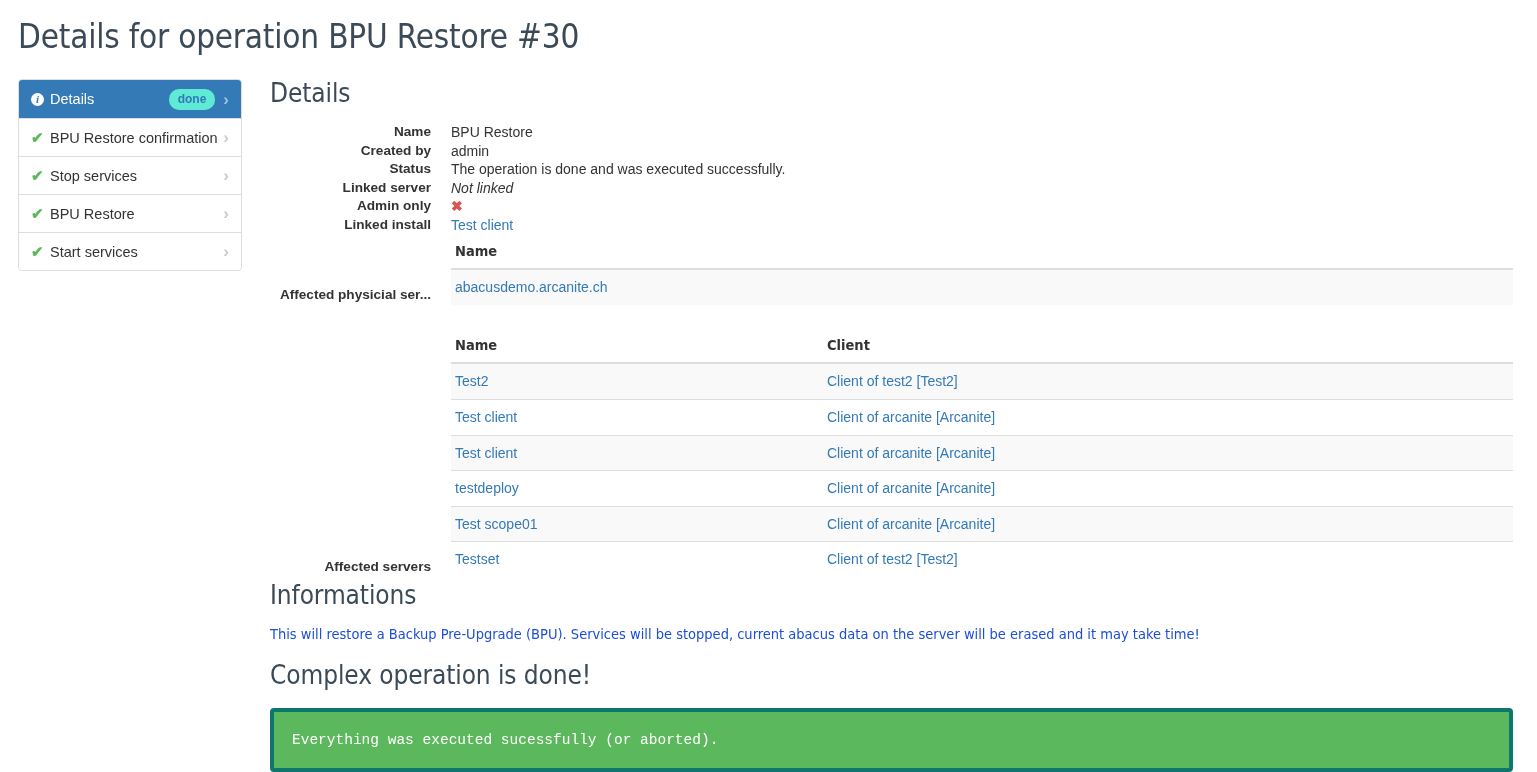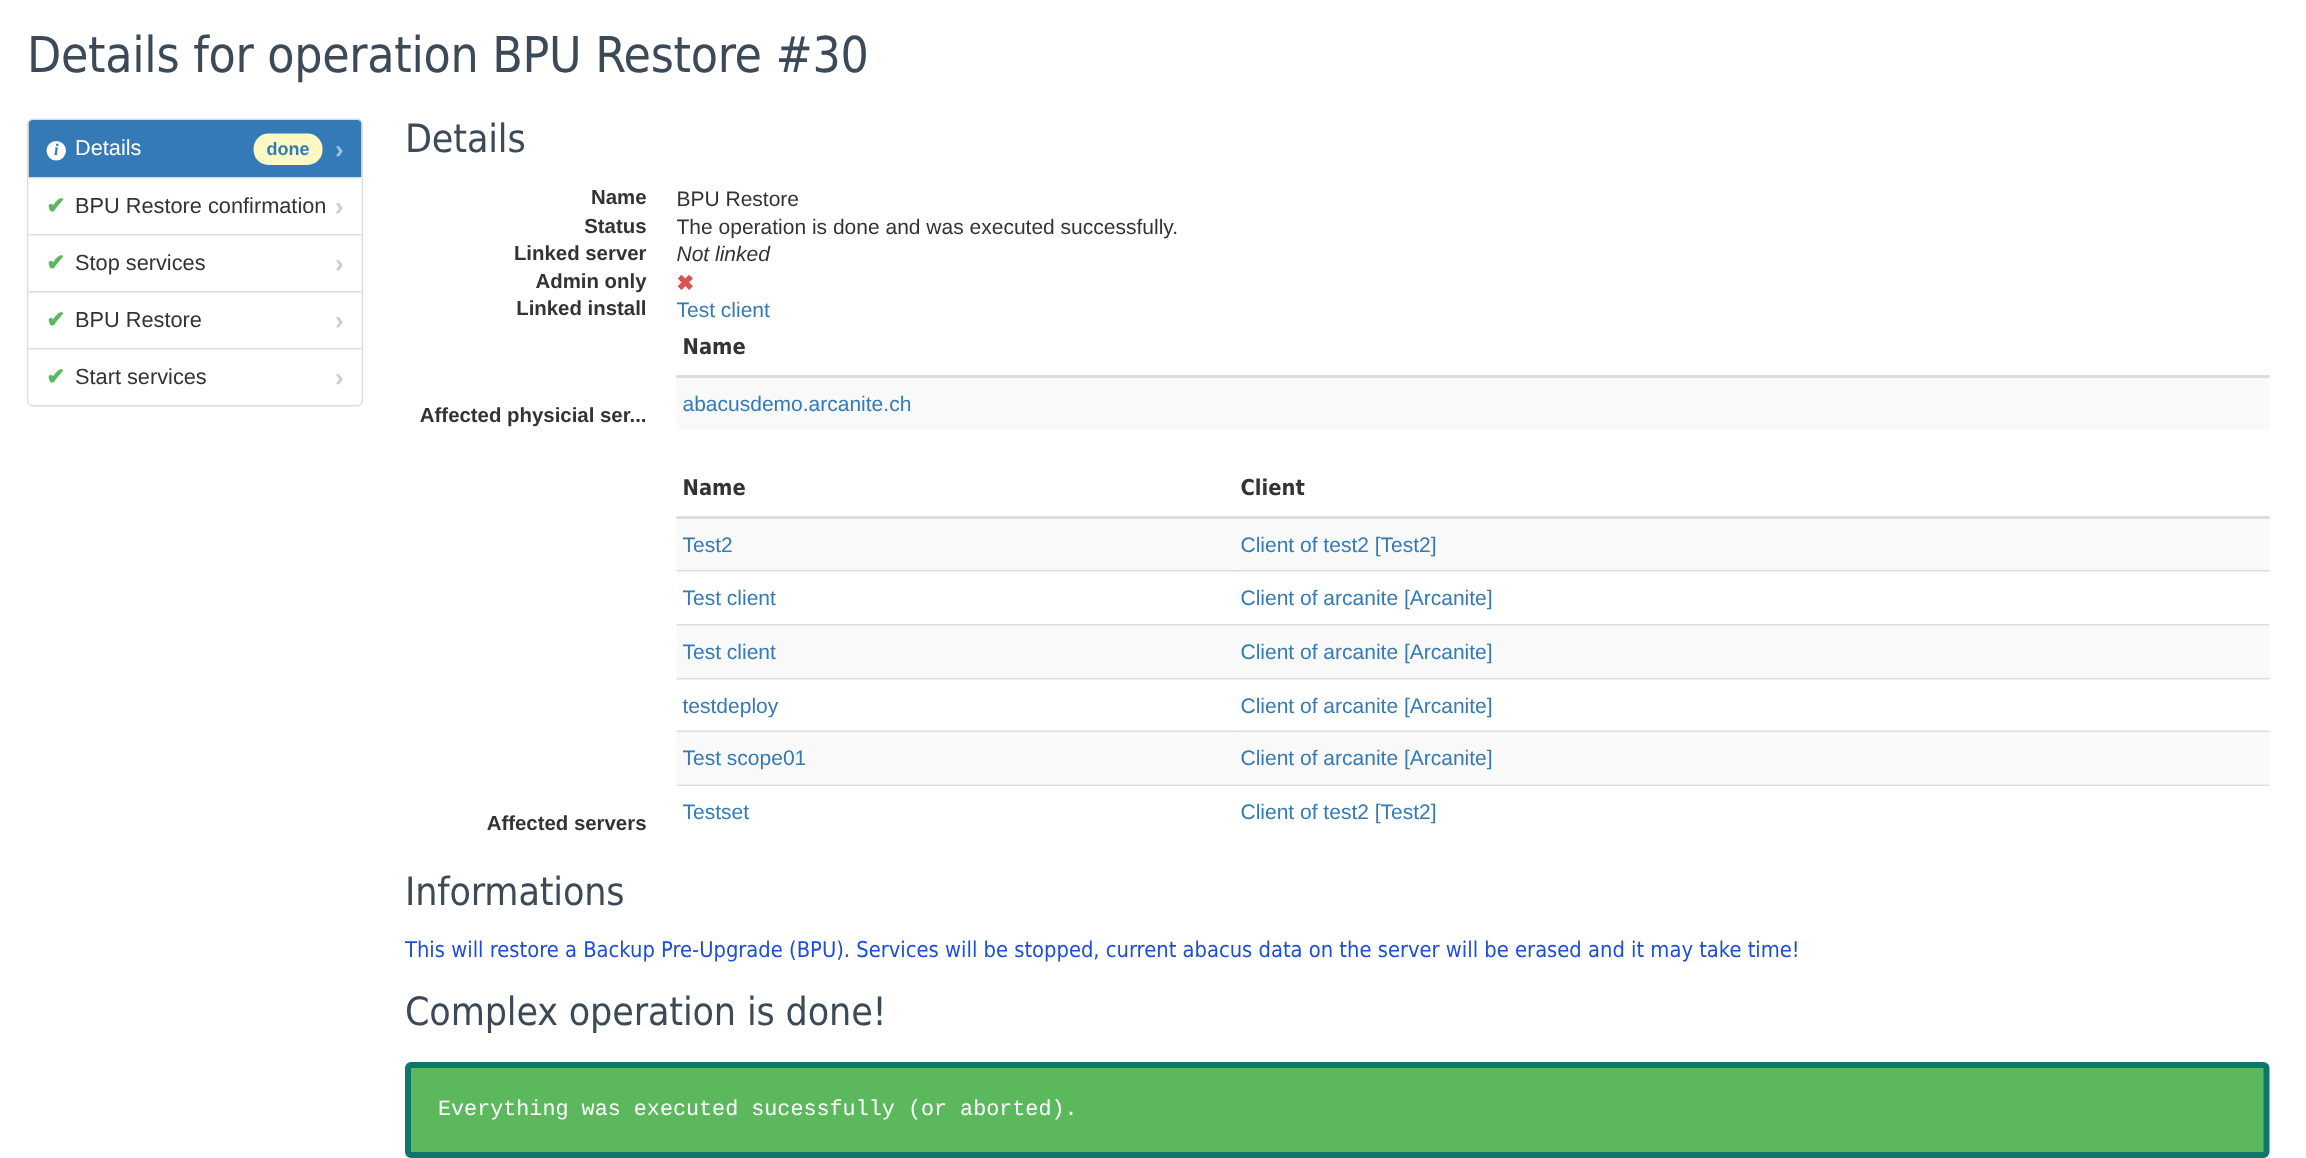--- a/index.html
+++ b/index.html
@@ -92,21 +92,21 @@
     font-weight: bold;
   }
   .side-label {
     flex: 1 1 auto;
     font-size: 14.5px;
     white-space: nowrap;
     overflow: hidden;
   }
   .badge-done {
     display: inline-block;
-    background: #fef9c3;
+    background: #5eead4;
     color: #337ab7;
     border-radius: 10px;
     font-size: 12px;
     font-weight: bold;
     line-height: 1;
     padding: 4px 9px 5px 9px;
     margin-right: 8px;
   }
   .chev {
     flex: 0 0 auto;
@@ -281,20 +281,24 @@
 
     <h2 class="section" id="details-heading">Details</h2>
 
     <div class="dl">
 
       <div class="dl-row">
         <div class="dl-term">Name</div>
         <div class="dl-def">BPU Restore</div>
       </div>
 
+      <div class="dl-row">
+        <div class="dl-term">Created by</div>
+        <div class="dl-def">admin</div>
+      </div>
 
       <div class="dl-row">
         <div class="dl-term">Status</div>
         <div class="dl-def">The operation is done and was executed successfully.</div>
       </div>
 
 
       <div class="dl-row">
         <div class="dl-term">Linked server</div>
         <div class="dl-def italic">Not linked</div>

